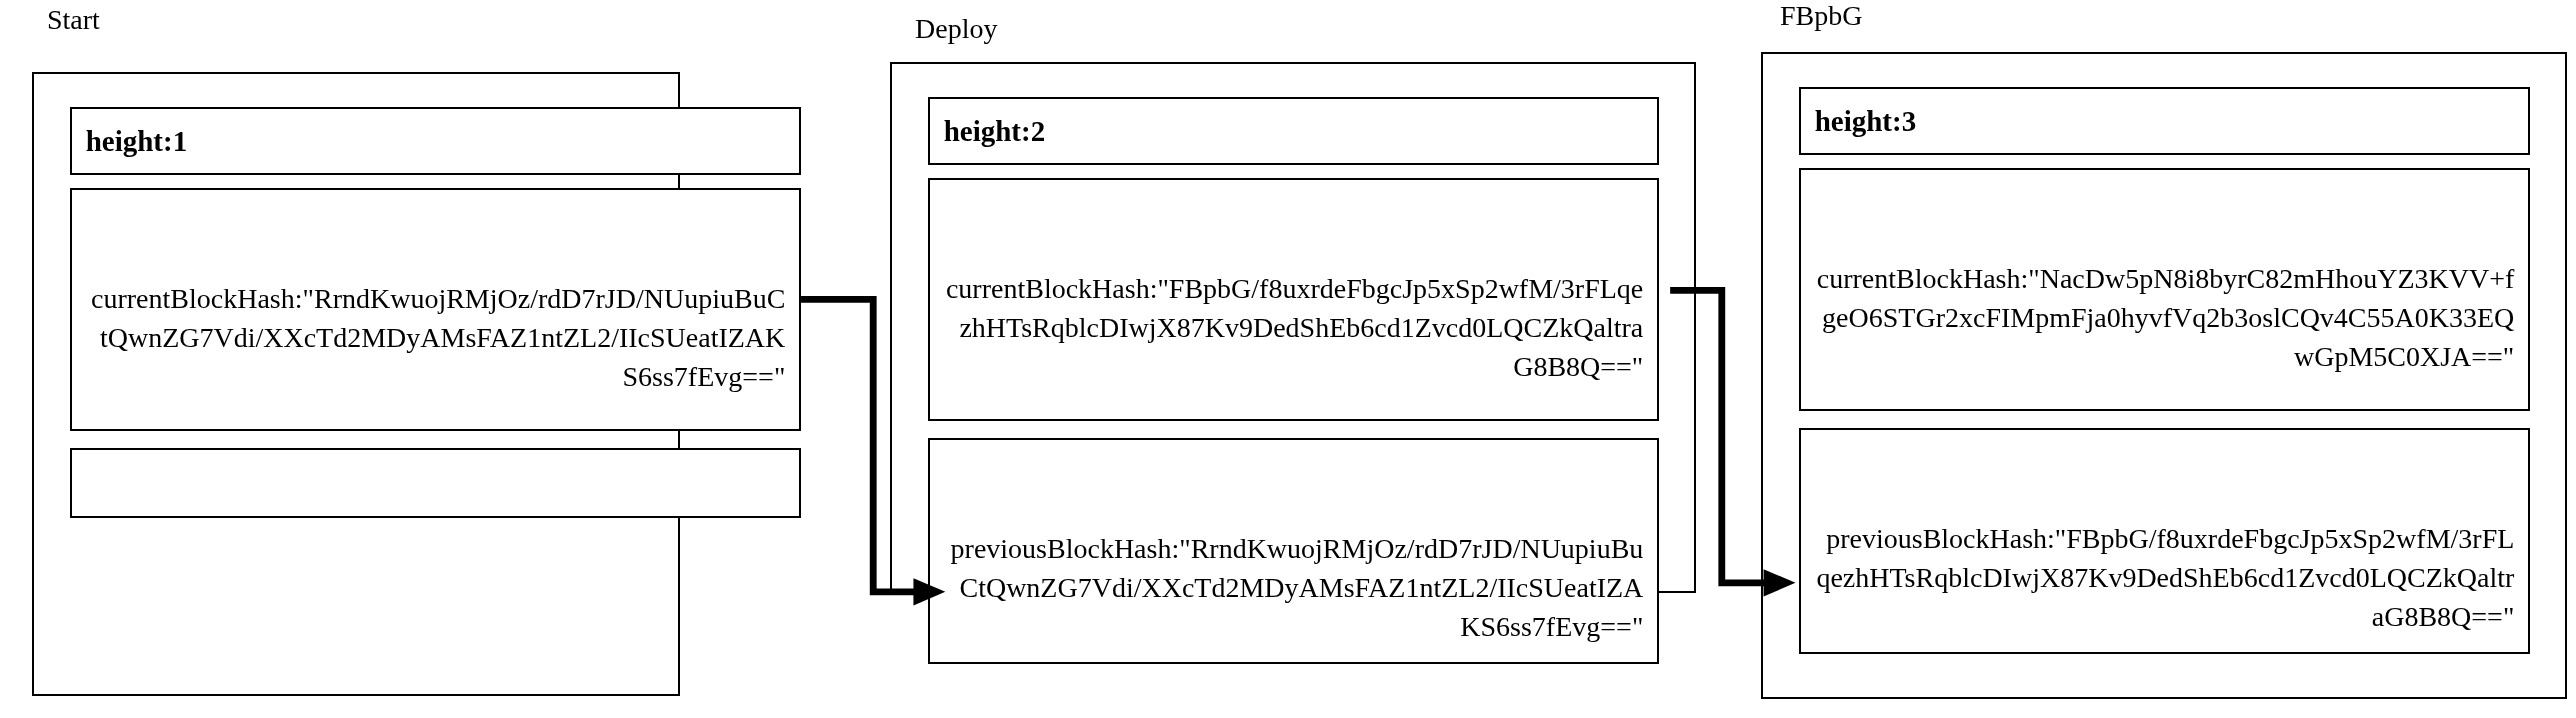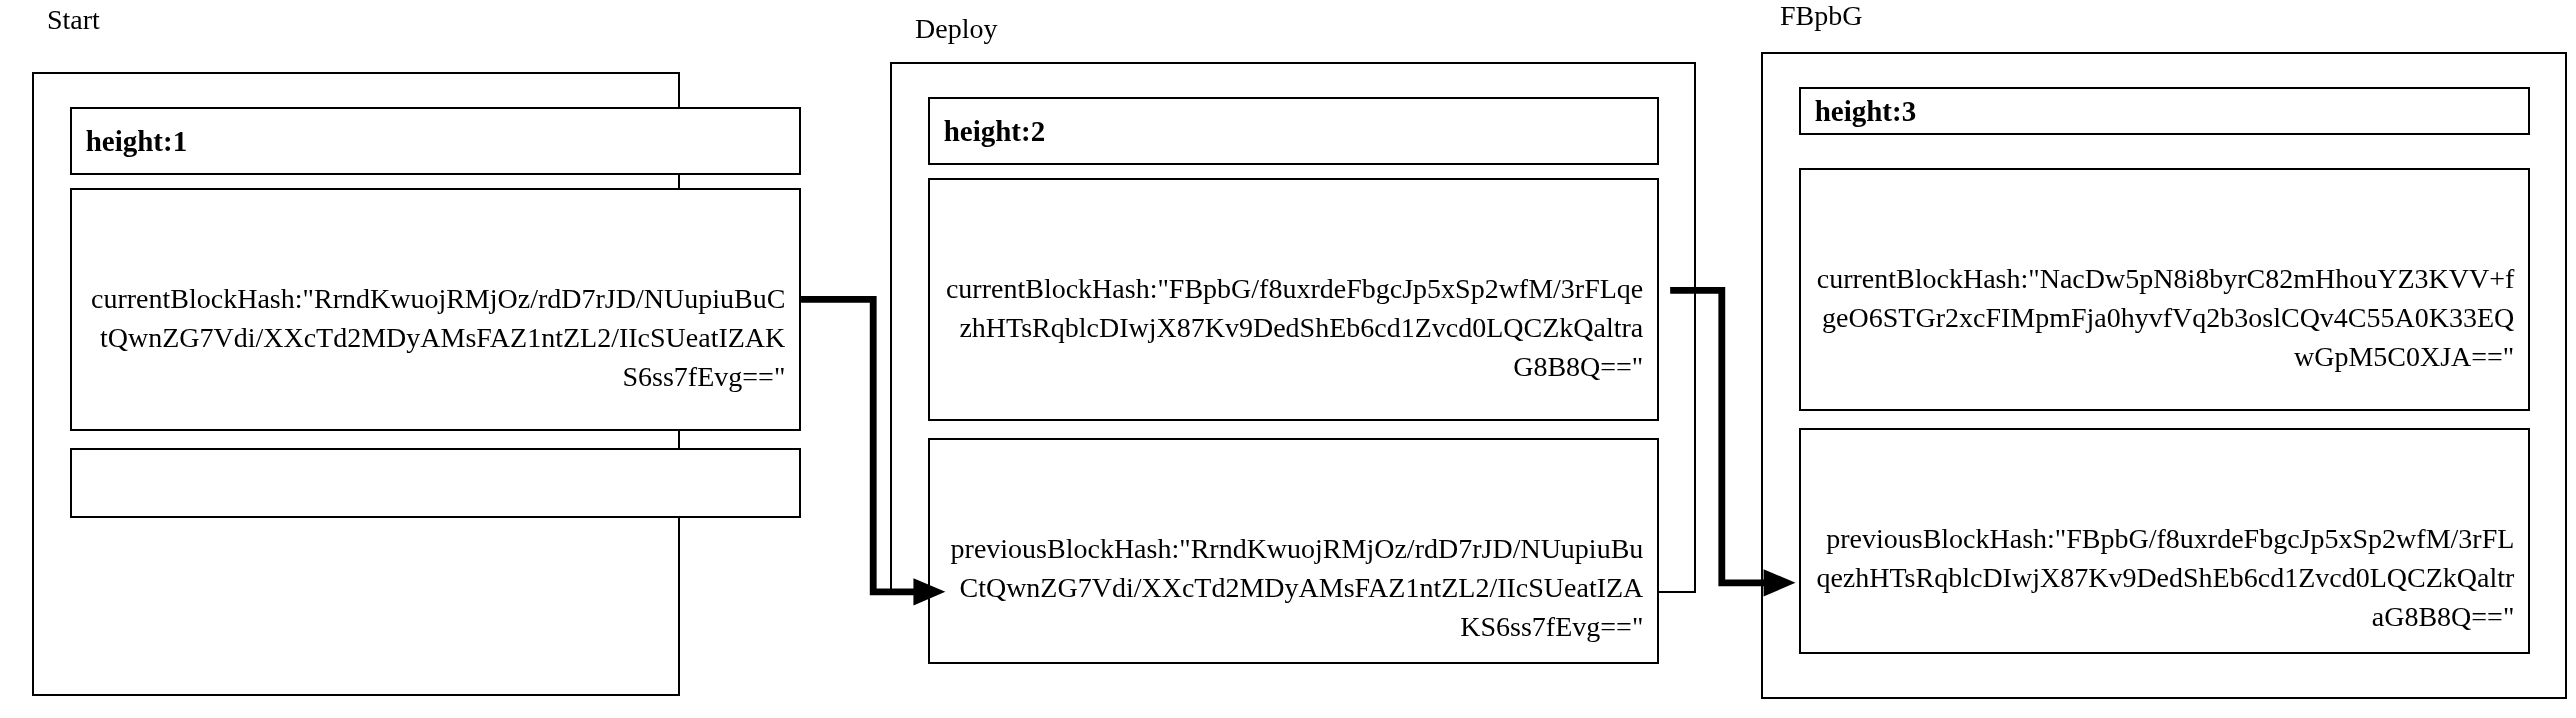--- a/index.html
+++ b/index.html
@@ -117,21 +117,21 @@
       <span class="hash-text">currentBlockHash:"FBpbG/f8uxrdeFbgcJp5xSp2wfM/3rFLqezhHTsRqblcDIwjX87Kv9DedShEb6cd1Zvcd0LQCZkQaltraG8B8Q=="</span>
     </div>
 
     <div class="field field-hash" style="left:36px; top:374px; width:731px; height:226px;">
       <span class="hash-text">previousBlockHash:"RrndKwuojRMjOz/rdD7rJD/NUupiuBuCtQwnZG7Vdi/XXcTd2MDyAMsFAZ1ntZL2/IIcSUeatIZAKS6ss7fEvg=="</span>
     </div>
   </div>
 
   <div class="block" style="left:1761px; top:52px; width:806px; height:647px;">
 
-    <div class="field field-height" style="left:36px; top:33px; width:731px; height:48px;">
+    <div class="field field-height" style="left:36px; top:33px; width:731px; height:68px;">
       <span>height:3</span>
     </div>
 
     <div class="field field-hash" style="left:36px; top:114px; width:731px; height:243px;">
       <span class="hash-text">currentBlockHash:"NacDw5pN8i8byrC82mHhouYZ3KVV+fgeO6STGr2xcFIMpmFja0hyvfVq2b3oslCQv4C55A0K33EQwGpM5C0XJA=="</span>
     </div>
 
     <div class="field field-hash" style="left:36px; top:374px; width:731px; height:226px;">
       <span class="hash-text">previousBlockHash:"FBpbG/f8uxrdeFbgcJp5xSp2wfM/3rFLqezhHTsRqblcDIwjX87Kv9DedShEb6cd1Zvcd0LQCZkQaltraG8B8Q=="</span>
     </div>

